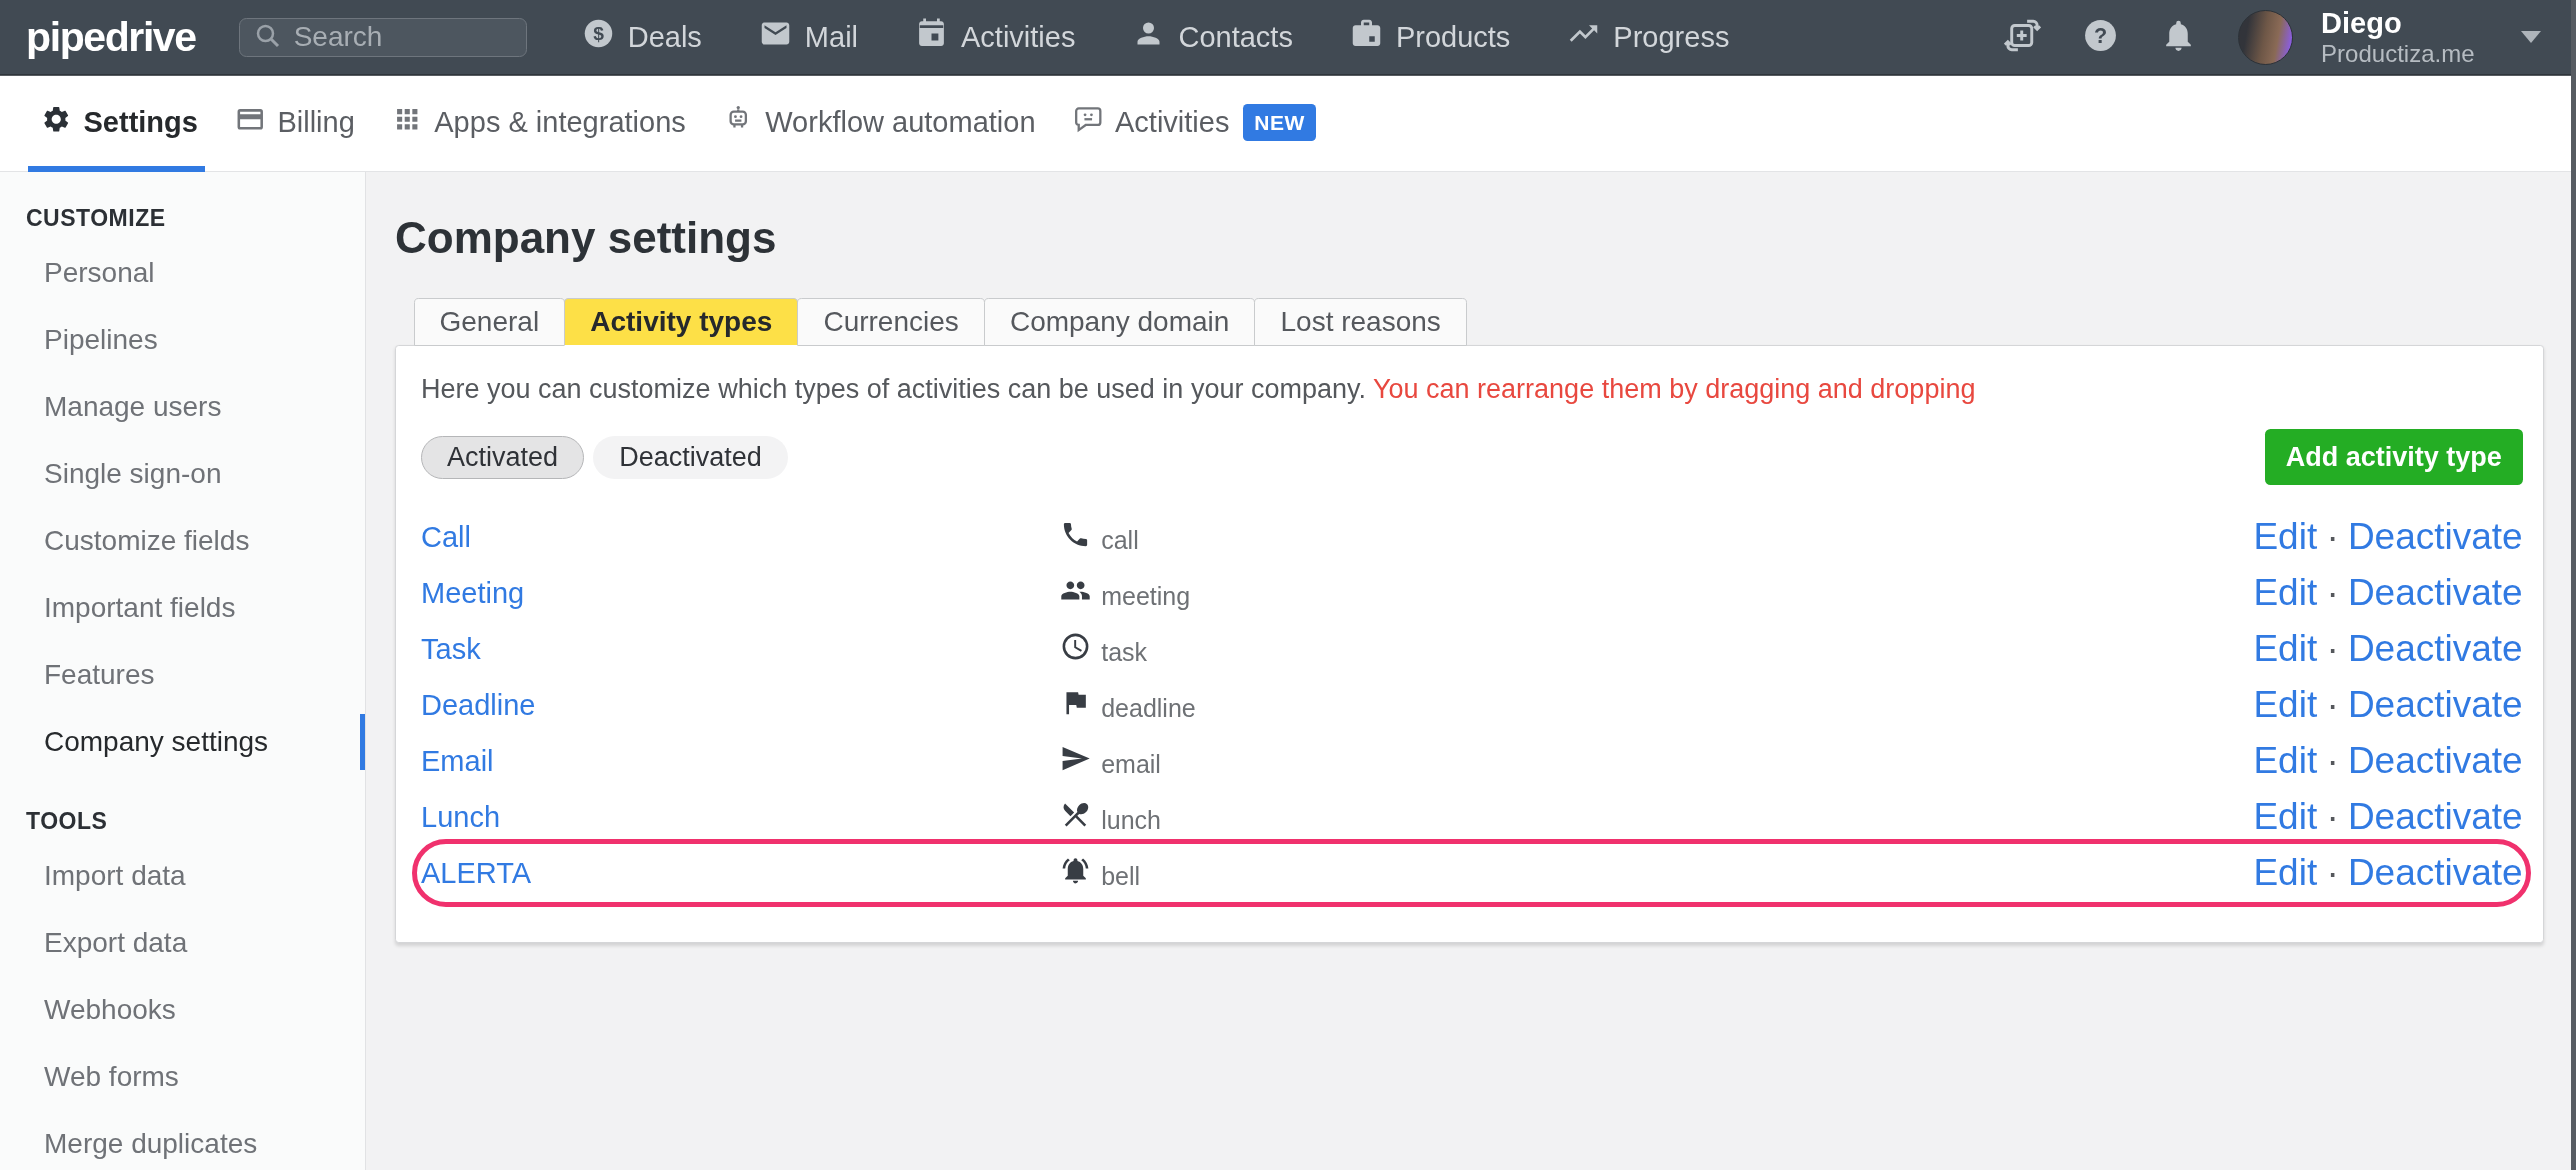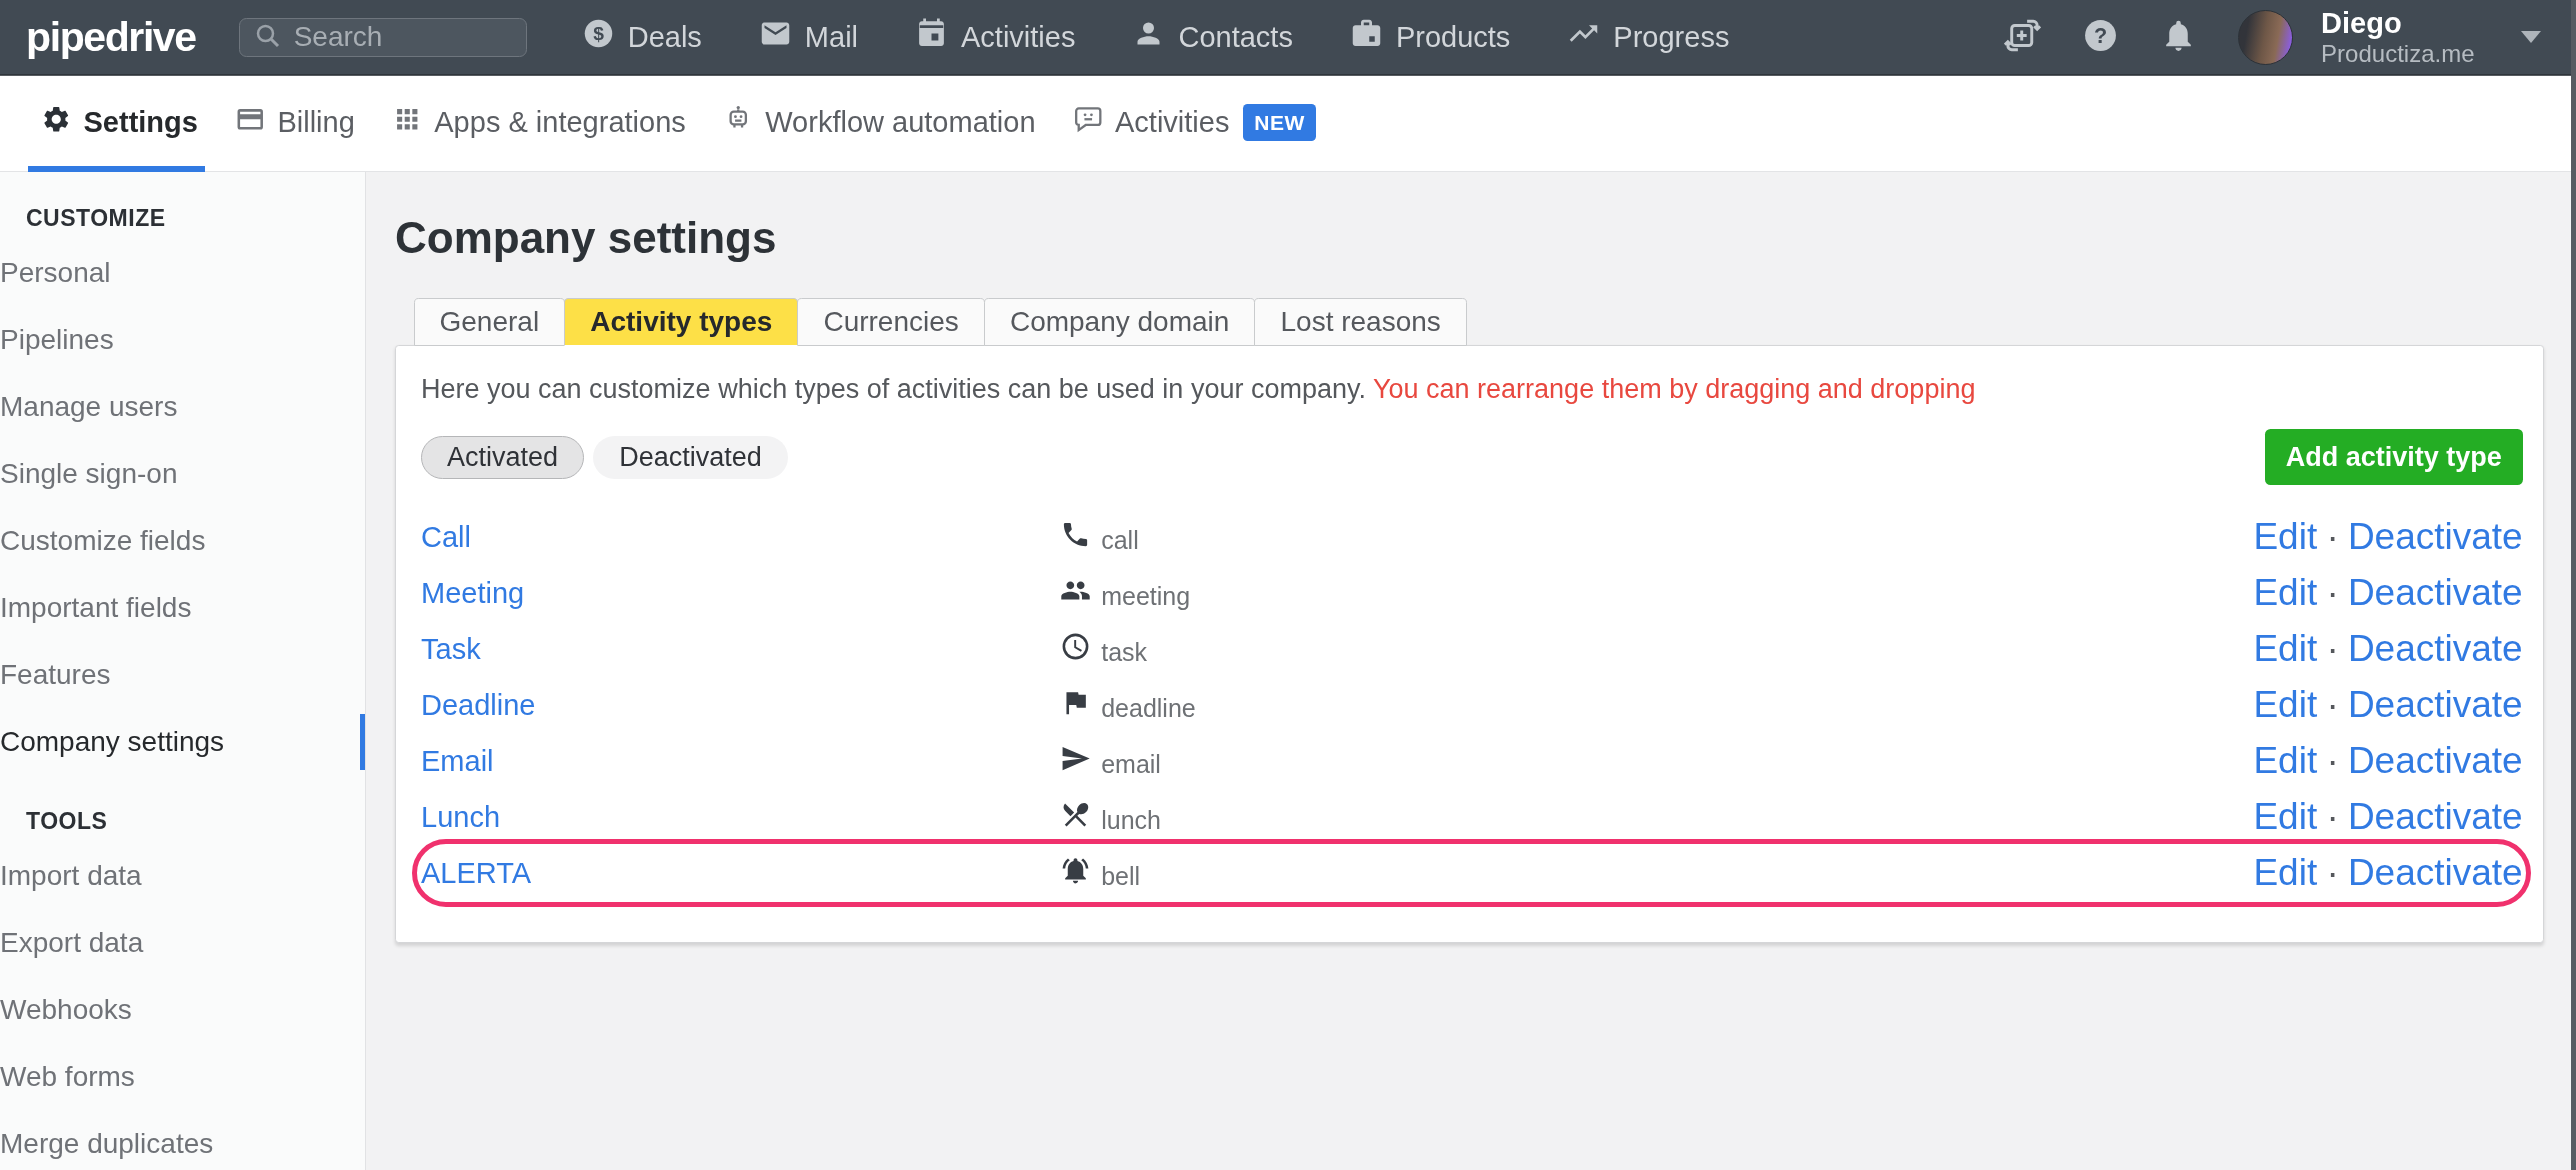--- a/index.html
+++ b/index.html
@@ -45,21 +45,21 @@
   .header-item { display:flex; align-items:center; gap:12px; font-size:29px; color:#5b5e63; height:100%; position:relative; cursor:pointer; white-space:nowrap; }
   .header-item svg { width:30.5px; height:30.5px; }
   .header-item.active { color:#26292c; font-weight:600; }
   .header-item.active::after { content:''; position:absolute; left:-13px; right:-7.4px; bottom:-0.9px; height:5.5px; background:#317ae2; }
   .new-badge { background:#317ae2; color:#fff; font-size:21px; font-weight:bold; padding:6.5px 11px; border-radius:4.6px; letter-spacing:0.5px; margin-left:1.8px; }
 
   
   .content { flex:1; display:flex; overflow:hidden; }
   .sidebar { width:366px; flex:0 0 366px; background:#fafbfb; border-right:0.9px solid #e1e2e4; }
   .side-title { font-size:23px; font-weight:bold; color:#2c3035; padding:33px 0 7.4px 26px; letter-spacing:0.5px; }
-  .side-item { height:67px; display:flex; align-items:center; font-size:28px; color:#6f7277; position:relative; cursor:pointer; }
+  .side-item { height:67px; display:flex; align-items:center; padding-left:44px; font-size:28px; color:#6f7277; position:relative; cursor:pointer; }
   .side-item.active { color:#26292c; }
   .side-item.active::after { content:''; position:absolute; right:0; top:5.5px; bottom:5.5px; width:5.5px; background:#317ae2; }
 
   .main { flex:1; padding-left:29px; }
   .page-title { margin-top:41px; font-size:44px; font-weight:600; color:#2d3237; }
 
   .tabs { display:flex; margin-top:35px; margin-left:18.5px; position:relative; z-index:2; }
   .tab {
     height:48px; padding:0 25px; display:flex; align-items:center; font-size:28px; color:#55585d;
     background:#fafafa; border:0.9px solid #c9cbcd; border-radius:4.6px 4.6px 0 0; margin-right:-0.9px; cursor:pointer;

